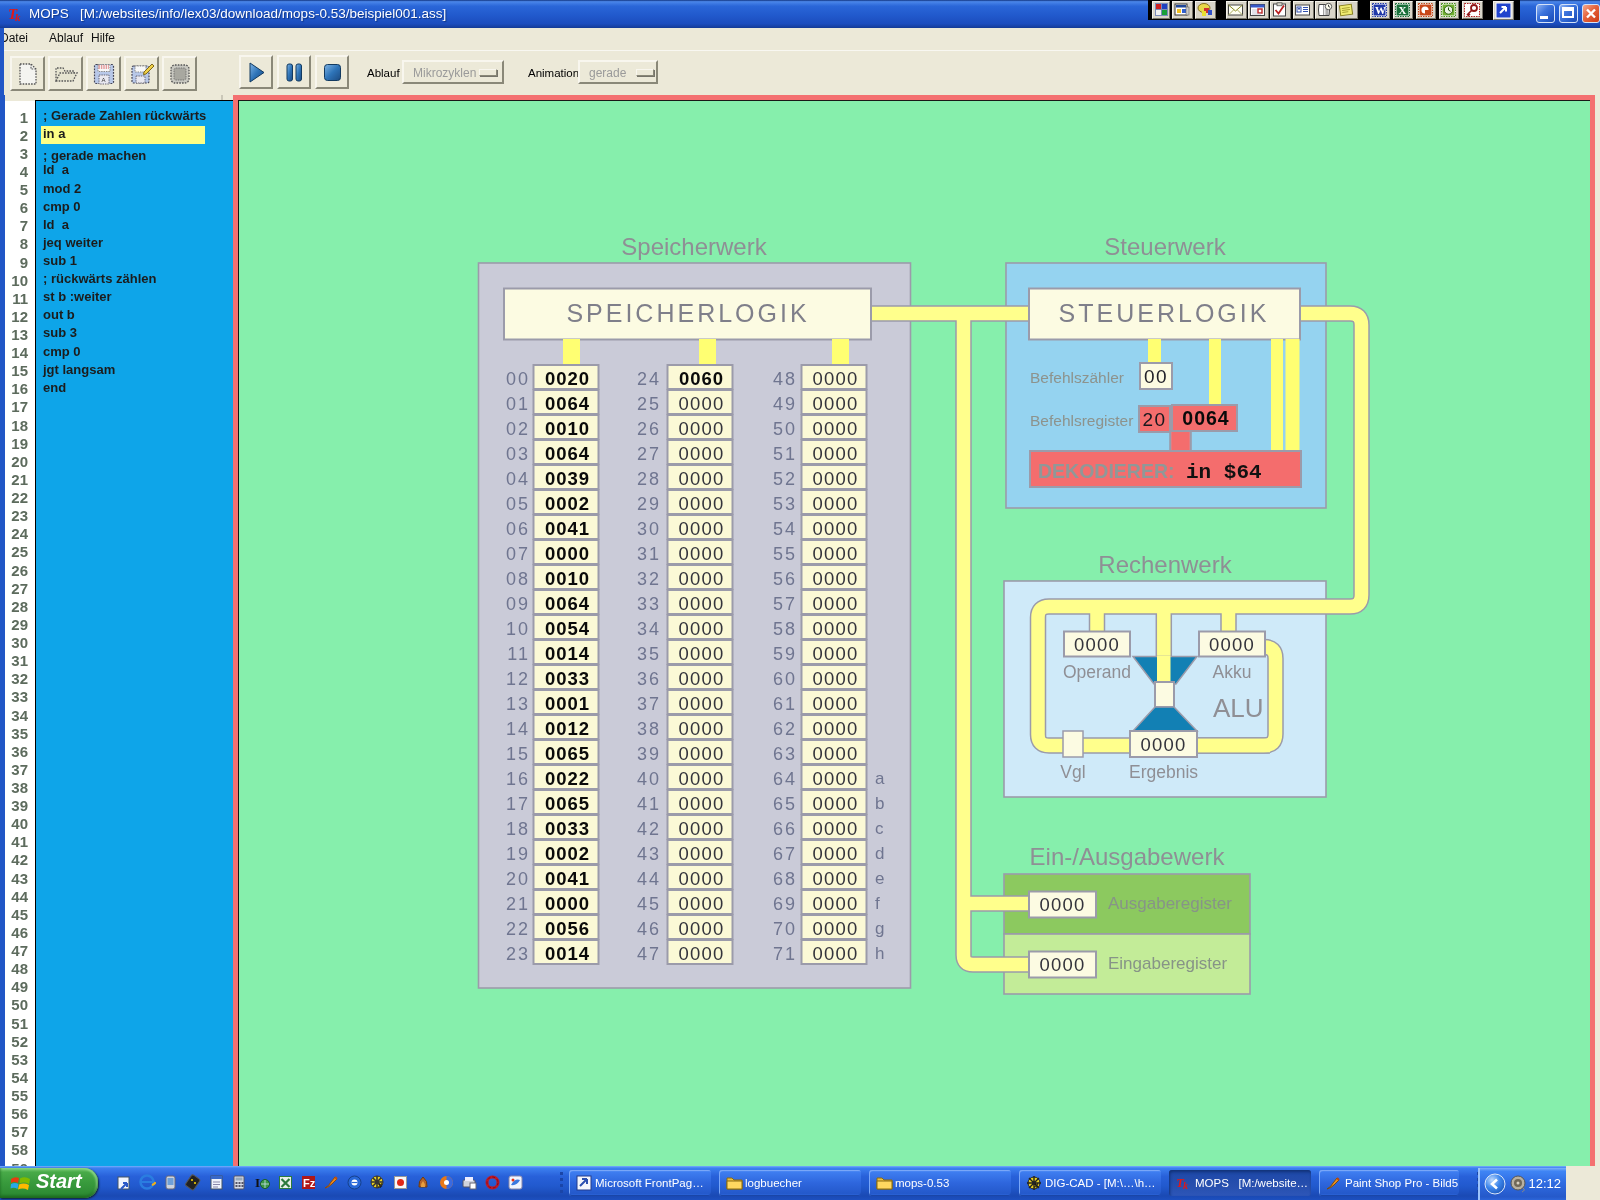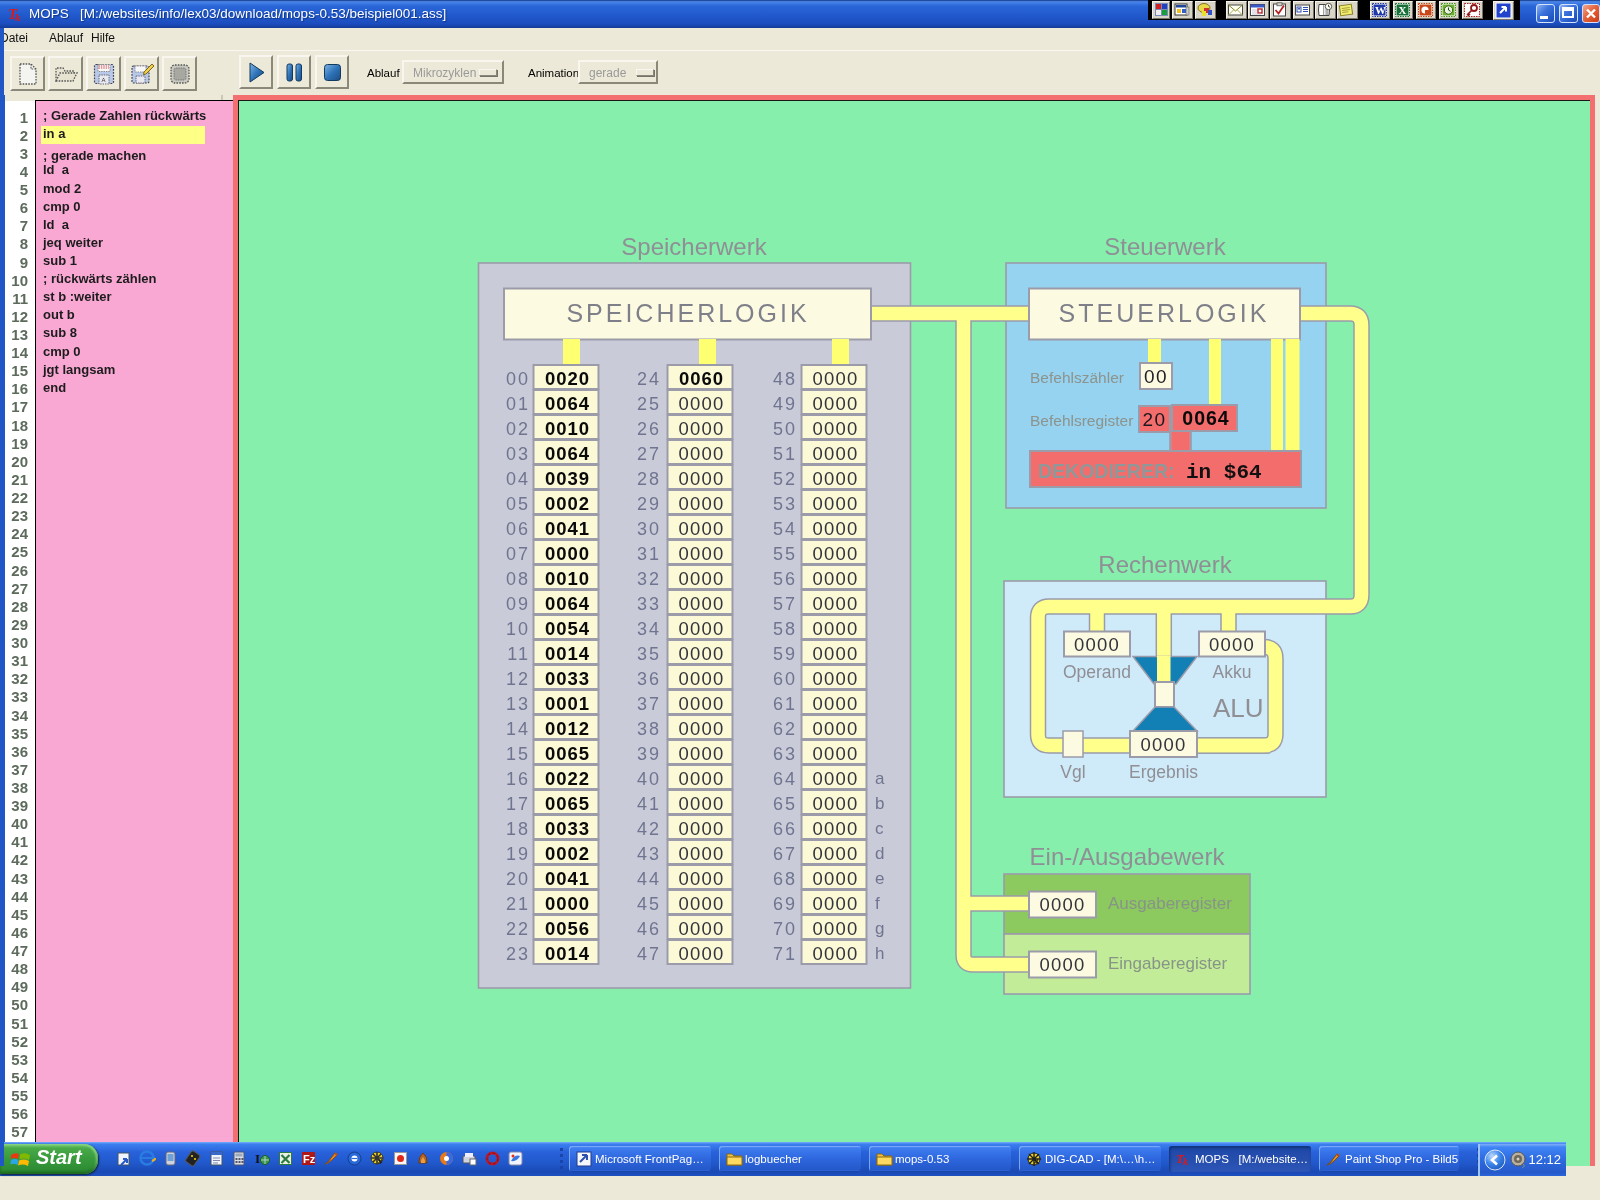--- a/index.html
+++ b/index.html
@@ -16,26 +16,26 @@
 #toolbar{left:0;top:50px;width:1600px;height:45px;background:#ece9d8;border-top:1px solid #f8f7f1}
 .tbtn{position:absolute;background:#ece9d8;border:2px solid;border-color:#f8f6ee #8a8878 #8a8878 #f8f6ee}
 .combo{position:absolute;background:#ece9d8;border:2px solid;border-color:#f8f6ee #8a8878 #8a8878 #f8f6ee;color:#9a9a9a;font-size:12px}
 .cind{position:absolute;width:18px;height:7px;background:#ece9d8;border:1px solid;border-color:#f8f6ee #8a8878 #8a8878 #f8f6ee;box-shadow:1px 1px 0 #76746a}
 .tlabel{position:absolute;color:#000;font-size:11.5px}
 #leftpane{left:0;top:95px;width:233px;height:1071px;background:#ece9d8}
 #bluestrip{left:0;top:0;width:5px;height:1071px;background:#2156c6}
 #gutter{left:5px;top:6px;width:30px;height:1065px;background:#fff;font-weight:bold;font-size:15px;color:#5d6b5d}
 #gutter div{position:absolute;right:7px}
 #vline{left:221px;top:0;width:2px;height:1071px;background:#cac7b8}
-#lbox{left:35px;top:5px;width:208px;height:1066px;background:#f9a8d4;border:1px solid #000;border-bottom:none;font-weight:bold;font-size:13px;color:#1c1c1c;overflow:hidden}
+#lbox{left:35px;top:5px;width:208px;height:1066px;background:#0ea5e9;border:1px solid #000;border-bottom:none;font-weight:bold;font-size:13px;color:#1c1c1c;overflow:hidden}
 #lbox .cl{position:absolute;left:7px;white-space:pre}
 #hl{position:absolute;left:5px;width:164px;height:18px;background:#feff85}
 #canvas{left:233px;top:95px;width:1362px;height:1071px;background:#86efac;border-left:5px solid #f47070;border-top:5px solid #f47070;border-right:5px solid #f47070}
 #canvin{position:absolute;left:0;top:0;width:1352px;height:1066px;border-left:1px solid #181818;border-top:1px solid #181818}
-#taskbar{left:0;top:1142px;width:1566px;height:34px;background:linear-gradient(180deg,#77aefc 0%,#3c80f0 6%,#2861da 30%,#2159cd 60%,#1a49b4 88%,#1d50c0 100%)}
+#taskbar{left:0;top:1166px;width:1566px;height:34px;background:linear-gradient(180deg,#77aefc 0%,#3c80f0 6%,#2861da 30%,#2159cd 60%,#1a49b4 88%,#1d50c0 100%)}
 .tkbtn{position:absolute;top:4px;height:26px;border-radius:3px;color:#fff;font-size:11.5px;white-space:nowrap;overflow:hidden;background:linear-gradient(180deg,#639af7 0%,#3e7df0 8%,#2e66dd 50%,#2459cb 90%,#2e68de 100%);box-shadow:inset 0 -1px 0 #1a46a8,inset 1px 1px 0 #79a7f8}
 .tkbtn .lab{position:absolute;left:26px;top:7px}
 .tkbtn.active{background:linear-gradient(180deg,#1d48a8 0%,#274fae 60%,#2d56b8 100%);box-shadow:inset 1px 2px 3px #123277}
 .ql{position:absolute;top:8px}
 #start{position:absolute;left:0;top:2px;width:98px;height:30px;border-radius:0 14px 14px 0;background:linear-gradient(180deg,#7ed077 0%,#48aa48 14%,#389a3c 50%,#2e8c34 86%,#268029 100%);box-shadow:inset 0 -2px 3px #1c6820,inset -2px 1px 2px #8fd98a,1px 1px 2px #123;color:#fff;font-size:20px;font-weight:bold;font-style:italic}
 #tray{position:absolute;right:0;top:2px;width:88px;height:32px;background:linear-gradient(180deg,#7eb0f8 0%,#3f85f5 10%,#2f6ce2 45%,#2559ca 90%,#2c66da 100%);border-left:2px solid #9cc3fa;color:#fff;font-size:13px}
 </style></head><body>
 
 <div class="abs" id="titlebar"></div>
 <svg class="abs" style="left:7px;top:6px" width="18" height="16" viewBox="0 0 18 16">
@@ -298,21 +298,21 @@
       <div class="cl" style="top:47px">; gerade machen</div>
       <div class="cl" style="top:61.4px">ld  a</div>
       <div class="cl" style="top:79.5px">mod 2</div>
       <div class="cl" style="top:97.6px">cmp 0</div>
       <div class="cl" style="top:115.7px">ld  a</div>
       <div class="cl" style="top:133.8px">jeq weiter</div>
       <div class="cl" style="top:152.0px">sub 1</div>
       <div class="cl" style="top:170.1px">; rückwärts zählen</div>
       <div class="cl" style="top:188.2px">st b :weiter</div>
       <div class="cl" style="top:206.3px">out b</div>
-      <div class="cl" style="top:224.4px">sub 8</div>
+      <div class="cl" style="top:224.4px">sub 3</div>
       <div class="cl" style="top:242.6px">cmp 0</div>
       <div class="cl" style="top:260.7px">jgt langsam</div>
       <div class="cl" style="top:278.8px">end</div>
     </div>
 </div>
 <div class="abs" id="canvas">
     <div id="canvin"></div>
 <svg class="abs" style="left:1px;top:1px" width="1351" height="1065" viewBox="239 101 1351 1065">
       <text x="694" y="255" font-size="24" fill="#8f8f95" text-anchor="middle" font-family="Liberation Sans">Speicherwerk</text>
       <rect x="478.5" y="263" width="432" height="725" fill="#cacbd8" stroke="#9b9baa" stroke-width="1.6"></rect>

